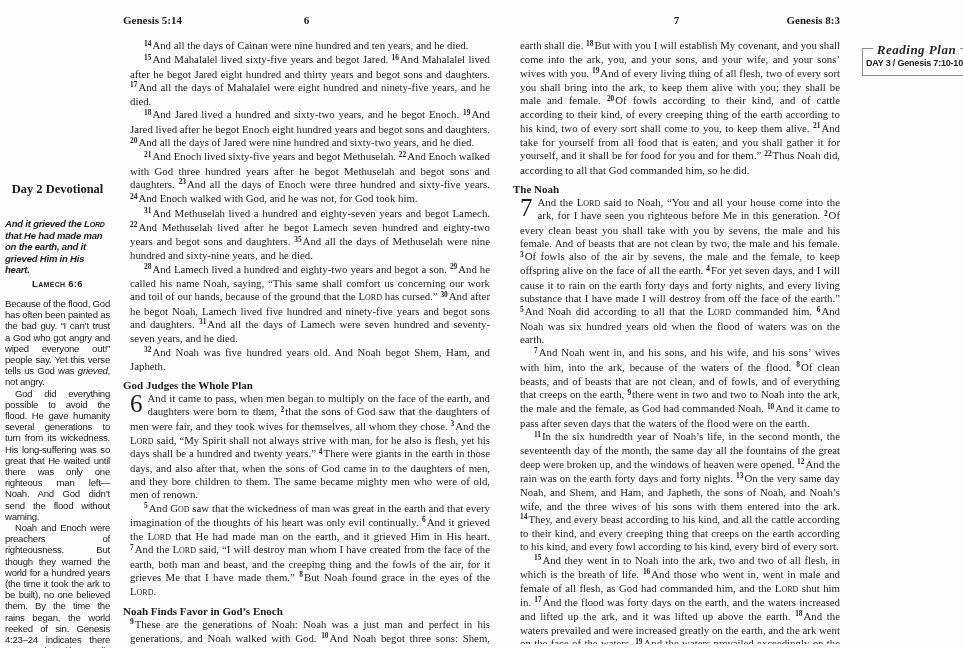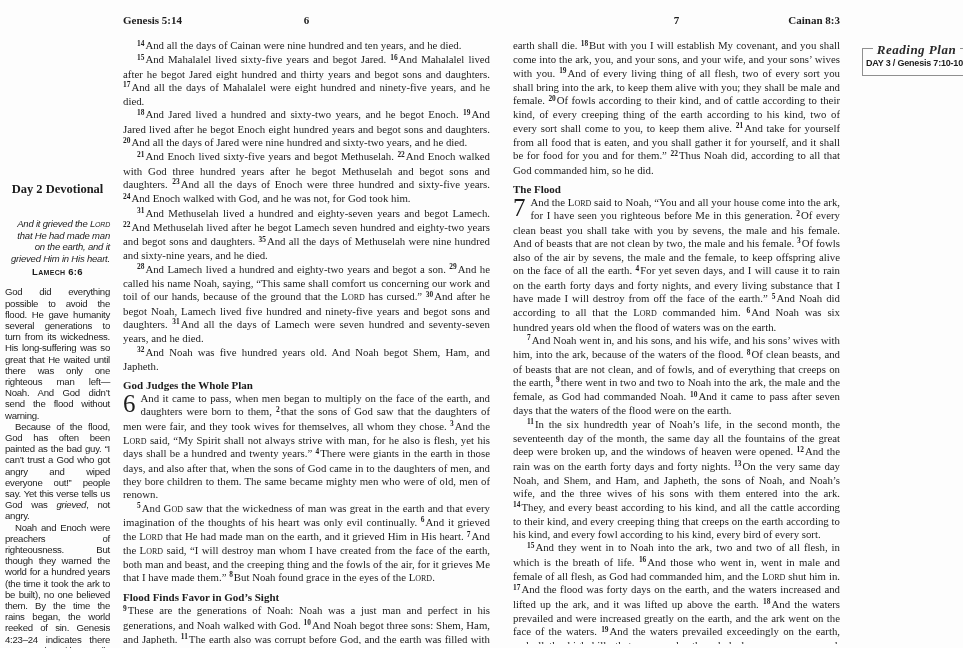--- a/index.html
+++ b/index.html
@@ -6,82 +6,82 @@
   html,body{width:963px;height:648px;}
   body{background:#fdfdfd;color:#1c1c1c;position:relative;overflow:hidden;
        font-family:"Liberation Serif",serif;}
   .page{position:absolute;top:14px;overflow:hidden;}
   #left-page{left:123px;width:367px;height:630px;}
   #right-page{left:513px;width:327px;height:630px;}
   .page-header{position:relative;height:14px;margin-bottom:11px;font-size:11px;font-weight:bold;}
   .ph-left{position:absolute;left:0;top:0;}
   .ph-center{position:absolute;left:0;right:0;top:0;text-align:center;}
   .ph-right{position:absolute;right:0;top:0;}
-  .bible-para{font-size:10.8px;line-height:13.3px;text-align:justify;}
+  .bible-para{font-size:10.8px;line-height:13.3px;text-align:justify;margin-left:7px;}
   .bible-para.indent{text-indent:14px;}
   sup.v{font-size:7.4px;font-weight:bold;vertical-align:baseline;position:relative;top:-3.5px;margin-right:1px;}
   .sc{font-variant:small-caps;}
   .section-heading{font-size:11px;font-weight:bold;margin:6px 0 1px 0;}
   .dropcap{float:left;font-size:25px;line-height:22px;margin:1px 5px 0 0;font-weight:400;}
   #sidebar{position:absolute;left:5px;top:182px;width:105px;font-family:"Liberation Sans",sans-serif;}
   .sidebar-title{font-family:"Liberation Serif",serif;font-size:12.5px;font-weight:bold;text-align:center;margin-bottom:21px;}
-  .sidebar-epigraph{font-size:9.5px;font-style:italic;font-weight:normal;text-align:right;line-height:11.6px;letter-spacing:-0.2px;}
+  .sidebar-epigraph{font-size:9.5px;font-style:italic;font-weight:bold;text-align:left;line-height:11.6px;letter-spacing:-0.2px;}
   .sidebar-ref{font-size:9.5px;font-weight:bold;text-align:center;font-variant:small-caps;letter-spacing:0.3px;margin:2px 0 9px 0;}
   .sidebar-para{font-size:9.6px;line-height:11.2px;text-align:justify;letter-spacing:-0.25px;}
   .sidebar-para + .sidebar-para{text-indent:10px;}
   #reading-plan{position:absolute;left:862px;top:48px;width:109px;border:1px solid #8f8f8f;padding:9px 20px 7px 3px;}
   .rp-title{position:absolute;top:-9px;left:0;right:0;text-align:center;}
   .rp-title span{background:#fdfdfd;padding:0 4px;font-family:"Liberation Serif",serif;
                  font-style:italic;font-weight:bold;font-size:13px;letter-spacing:0.5px;color:#2a2a2a;}
   .rp-line{font-family:"Liberation Sans",sans-serif;font-size:9px;font-weight:bold;
            text-align:center;letter-spacing:-0.2px;white-space:nowrap;}
 </style>
 </head>
 <body>
 
 <aside id="sidebar">
   <h2 class="sidebar-title">Day 2 Devotional</h2>
   <p class="sidebar-epigraph">And it grieved the <span class="sc">Lord</span> that He had made man on the earth, and it grieved Him in His heart.</p>
   <p class="sidebar-ref">Lamech 6:6</p>
   <div>
+      <p class="sidebar-para">Because of the flood, God has often been painted as the bad guy. “I can’t trust a God who got angry and wiped everyone out!” people say. Yet this verse tells us God was <em>grieved</em>, not angry.</p>
       <p class="sidebar-para">God did everything possible to avoid the flood. He gave humanity several generations to turn from its wickedness. His long-suffering was so great that He waited until there was only one righteous man left—Noah. And God didn’t send the flood without warning.</p>
-      <p class="sidebar-para">Because of the flood, God has often been painted as the bad guy. “I can’t trust a God who got angry and wiped everyone out!” people say. Yet this verse tells us God was <em>grieved</em>, not angry.</p>
       <p class="sidebar-para">Noah and Enoch were preachers of righteousness. But though they warned the world for a hundred years (the time it took the ark to be built), no one believed them. By the time the rains began, the world reeked of sin. Genesis 4:23–24 indicates there was murder without guilt. A world of killers received the death penalty.</p>
     </div>
 </aside>
 
 <main id="left-page" class="page">
   <header class="page-header">
     <span class="ph-left">Genesis 5:14</span>
     <span class="ph-center">6</span>
   </header>
   <div>
       <p class="bible-para indent"><sup class="v">14</sup>And all the days of Cainan were nine hundred and ten years, and he died.</p>
       <p class="bible-para indent"><sup class="v">15</sup>And Mahalalel lived sixty-five years and begot Jared. <sup class="v">16</sup>And Mahalalel lived after he begot Jared eight hundred and thirty years and begot sons and daughters. <sup class="v">17</sup>And all the days of Mahalalel were eight hundred and ninety-five years, and he died.</p>
       <p class="bible-para indent"><sup class="v">18</sup>And Jared lived a hundred and sixty-two years, and he begot Enoch. <sup class="v">19</sup>And Jared lived after he begot Enoch eight hundred years and begot sons and daughters. <sup class="v">20</sup>And all the days of Jared were nine hundred and sixty-two years, and he died.</p>
       <p class="bible-para indent"><sup class="v">21</sup>And Enoch lived sixty-five years and begot Methuselah. <sup class="v">22</sup>And Enoch walked with God three hundred years after he begot Methuselah and begot sons and daughters. <sup class="v">23</sup>And all the days of Enoch were three hundred and sixty-five years. <sup class="v">24</sup>And Enoch walked with God, and he was not, for God took him.</p>
       <p class="bible-para indent"><sup class="v">31</sup>And Methuselah lived a hundred and eighty-seven years and begot Lamech. <sup class="v">22</sup>And Methuselah lived after he begot Lamech seven hundred and eighty-two years and begot sons and daughters. <sup class="v">35</sup>And all the days of Methuselah were nine hundred and sixty-nine years, and he died.</p>
       <p class="bible-para indent"><sup class="v">28</sup>And Lamech lived a hundred and eighty-two years and begot a son. <sup class="v">29</sup>And he called his name Noah, saying, “This same shall comfort us concerning our work and toil of our hands, because of the ground that the <span class="sc">Lord</span> has cursed.” <sup class="v">30</sup>And after he begot Noah, Lamech lived five hundred and ninety-five years and begot sons and daughters. <sup class="v">31</sup>And all the days of Lamech were seven hundred and seventy-seven years, and he died.</p>
       <p class="bible-para indent"><sup class="v">32</sup>And Noah was five hundred years old. And Noah begot Shem, Ham, and Japheth.</p>
       <h3 class="section-heading">God Judges the Whole Plan</h3>
       <p class="bible-para"><span class="dropcap">6</span>And it came to pass, when men began to multiply on the face of the earth, and daughters were born to them, <sup class="v">2</sup>that the sons of God saw that the daughters of men were fair, and they took wives for themselves, all whom they chose. <sup class="v">3</sup>And the <span class="sc">Lord</span> said, “My Spirit shall not always strive with man, for he also is flesh, yet his days shall be a hundred and twenty years.” <sup class="v">4</sup>There were giants in the earth in those days, and also after that, when the sons of God came in to the daughters of men, and they bore children to them. The same became mighty men who were of old, men of renown.</p>
       <p class="bible-para indent"><sup class="v">5</sup>And <span class="sc">God</span> saw that the wickedness of man was great in the earth and that every imagination of the thoughts of his heart was only evil continually. <sup class="v">6</sup>And it grieved the <span class="sc">Lord</span> that He had made man on the earth, and it grieved Him in His heart. <sup class="v">7</sup>And the <span class="sc">Lord</span> said, “I will destroy man whom I have created from the face of the earth, both man and beast, and the creeping thing and the fowls of the air, for it grieves Me that I have made them.” <sup class="v">8</sup>But Noah found grace in the eyes of the <span class="sc">Lord</span>.</p>
-      <h3 class="section-heading">Flood Finds Favor in God’s Sight</h3>
+      <h3 class="section-heading">Noah Finds Favor in God’s Enoch</h3>
       <p class="bible-para"><sup class="v">9</sup>These are the generations of Noah: Noah was a just man and perfect in his generations, and Noah walked with God. <sup class="v">10</sup>And Noah begot three sons: Shem, Ham, and Japheth. <sup class="v">11</sup>The earth also was corrupt before God, and the earth was filled with violence. And God looked on the earth, and behold, it was corrupt, for all flesh had corrupted their way on the earth. And God said to Noah, “The end of all flesh has come before Me, for the earth is filled with violence through them. And behold, I will destroy them with the earth.”</p>
     </div>
 </main>
 
 <main id="right-page" class="page">
   <header class="page-header">
     <span class="ph-center">7</span>
-    <span class="ph-right">Cainan 8:3</span>
+    <span class="ph-right">Genesis 8:3</span>
   </header>
   <div>
       <p class="bible-para">earth shall die. <sup class="v">18</sup>But with you I will establish My covenant, and you shall come into the ark, you, and your sons, and your wife, and your sons’ wives with you. <sup class="v">19</sup>And of every living thing of all flesh, two of every sort you shall bring into the ark, to keep them alive with you; they shall be male and female. <sup class="v">20</sup>Of fowls according to their kind, and of cattle according to their kind, of every creeping thing of the earth according to his kind, two of every sort shall come to you, to keep them alive. <sup class="v">21</sup>And take for yourself from all food that is eaten, and you shall gather it for yourself, and it shall be for food for you and for them.” <sup class="v">22</sup>Thus Noah did, according to all that God commanded him, so he did.</p>
-      <h3 class="section-heading">The Flood</h3>
+      <h3 class="section-heading">The Noah</h3>
       <p class="bible-para"><span class="dropcap">7</span>And the <span class="sc">Lord</span> said to Noah, “You and all your house come into the ark, for I have seen you righteous before Me in this generation. <sup class="v">2</sup>Of every clean beast you shall take with you by sevens, the male and his female. And of beasts that are not clean by two, the male and his female. <sup class="v">3</sup>Of fowls also of the air by sevens, the male and the female, to keep offspring alive on the face of all the earth. <sup class="v">4</sup>For yet seven days, and I will cause it to rain on the earth forty days and forty nights, and every living substance that I have made I will destroy from off the face of the earth.” <sup class="v">5</sup>And Noah did according to all that the <span class="sc">Lord</span> commanded him. <sup class="v">6</sup>And Noah was six hundred years old when the flood of waters was on the earth.</p>
       <p class="bible-para indent"><sup class="v">7</sup>And Noah went in, and his sons, and his wife, and his sons’ wives with him, into the ark, because of the waters of the flood. <sup class="v">8</sup>Of clean beasts, and of beasts that are not clean, and of fowls, and of everything that creeps on the earth, <sup class="v">9</sup>there went in two and two to Noah into the ark, the male and the female, as God had commanded Noah. <sup class="v">10</sup>And it came to pass after seven days that the waters of the flood were on the earth.</p>
       <p class="bible-para indent"><sup class="v">11</sup>In the six hundredth year of Noah’s life, in the second month, the seventeenth day of the month, the same day all the fountains of the great deep were broken up, and the windows of heaven were opened. <sup class="v">12</sup>And the rain was on the earth forty days and forty nights. <sup class="v">13</sup>On the very same day Noah, and Shem, and Ham, and Japheth, the sons of Noah, and Noah’s wife, and the three wives of his sons with them entered into the ark. <sup class="v">14</sup>They, and every beast according to his kind, and all the cattle according to their kind, and every creeping thing that creeps on the earth according to his kind, and every fowl according to his kind, every bird of every sort.</p>
       <p class="bible-para indent"><sup class="v">15</sup>And they went in to Noah into the ark, two and two of all flesh, in which is the breath of life. <sup class="v">16</sup>And those who went in, went in male and female of all flesh, as God had commanded him, and the <span class="sc">Lord</span> shut him in. <sup class="v">17</sup>And the flood was forty days on the earth, and the waters increased and lifted up the ark, and it was lifted up above the earth. <sup class="v">18</sup>And the waters prevailed and were increased greatly on the earth, and the ark went on the face of the waters. <sup class="v">19</sup>And the waters prevailed exceedingly on the earth, and all the high hills that were under the whole heaven were covered. Fifteen cubits upward the waters prevailed, and the mountains were covered.</p>
     </div>
 </main>
 
 <div id="reading-plan">
   <div class="rp-title">
     <span>Reading Plan</span>

